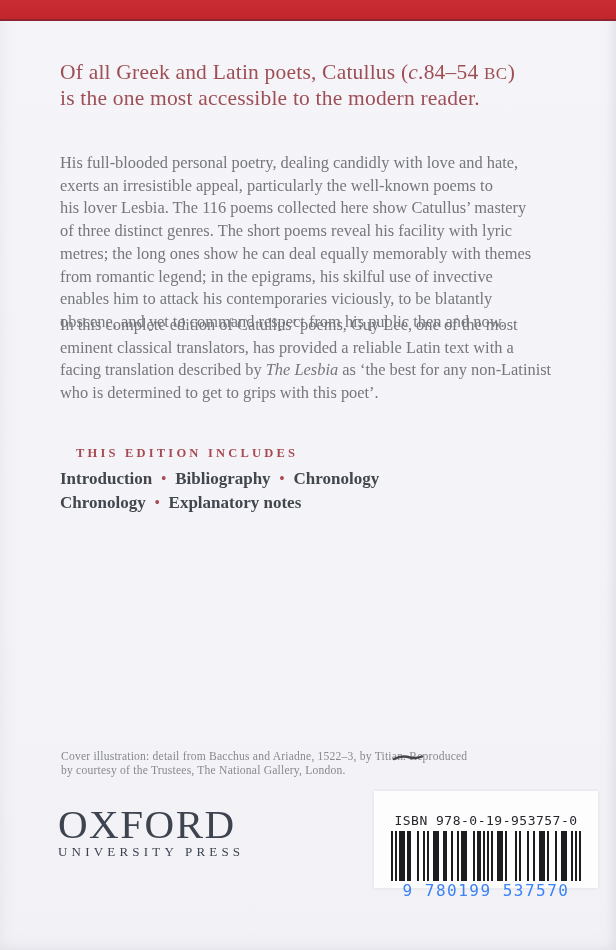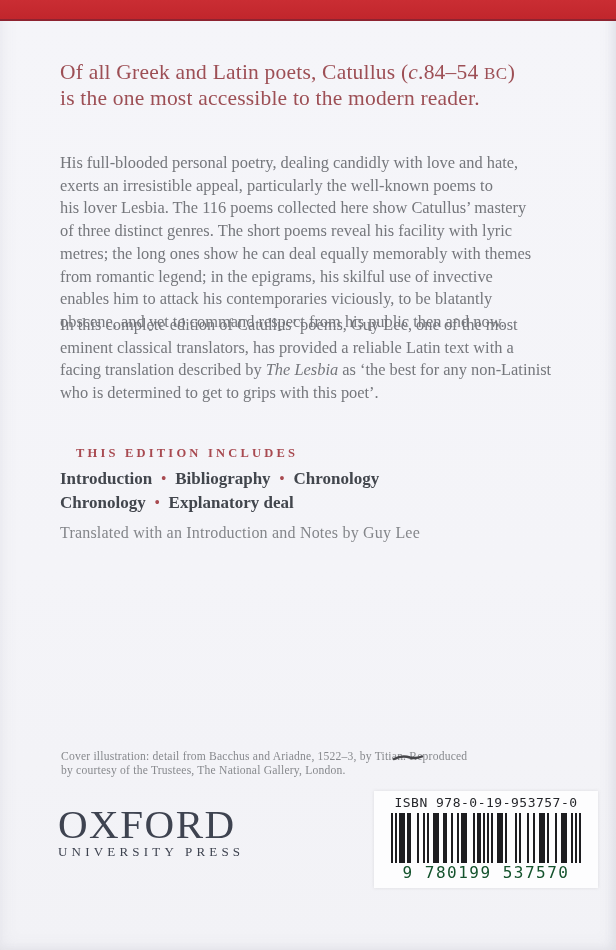--- a/index.html
+++ b/index.html
@@ -61,34 +61,34 @@
     font-size:41px;letter-spacing:1.5px;line-height:36px;
   }
   .oxford .press{
     font-size:13px;letter-spacing:4.2px;line-height:16px;margin-top:2px;
   }
   .barcode{
     position:absolute;left:374px;top:791px;width:224px;height:97px;
     background:#fdfdfe;box-shadow:0 0 3px rgba(150,150,160,0.25);
   }
   .isbn-label{
-    text-align:center;margin-top:4px;
+    text-align:center;margin-top:22px;
     font-family:"DejaVu Sans Mono","Liberation Mono",monospace;
     font-size:13px;letter-spacing:0.5px;color:#26272b;
   }
   .bars{
     display:flex;justify-content:flex-start;
     margin:3px auto 0 auto;width:190px;height:50px;
   }
   .module{width:2px;height:50px;}
   .module.ink{background:#1d1d20;}
   .barcode-digits{
     text-align:center;margin-top:0px;
     font-family:"DejaVu Sans Mono","Liberation Mono",monospace;
-    font-size:16px;letter-spacing:1.5px;color:#14532d;
+    font-size:16px;letter-spacing:1.5px;color:#3b82f6;
   }
   .url{
     position:absolute;left:60px;top:893px;
     font-size:15.5px;font-weight:bold;color:#3b3d41;letter-spacing:0.3px;
   }
 </style>
 </head>
 <body>
 
 <div class="cover">
@@ -109,24 +109,23 @@
 
   <p class="para p2 pre"><span>In this complete edition of Catullus’ poems, Guy Lee, one of the most
 eminent classical translators, has provided a reliable Latin text with a
 facing translation described by </span><span class="it">The Lesbia</span><span> as ‘the best for any non-Latinist
 who is determined to get to grips with this poet’.</span></p>
 
   <div class="includes-label">THIS EDITION INCLUDES</div>
 
   <div class="includes">
     <div class="row"><span>Introduction</span><span class="bullet">•</span><span>Bibliography</span><span class="bullet">•</span><span>Chronology</span></div>
-    <div class="row"><span>Chronology</span><span class="bullet">•</span><span>Explanatory deal</span></div>
+    <div class="row"><span>Chronology</span><span class="bullet">•</span><span>Explanatory notes</span></div>
   </div>
 
-  <div class="translated">Translated with an Introduction and Notes by Guy Lee</div>
 
   <div class="credit pre">Cover illustration: detail from Bacchus and Ariadne, 1522–3, by Titian. Reproduced
 by courtesy of the Trustees, The National Gallery, London.</div>
 
   <svg class="ink-mark" viewBox="0 0 32 13">
     <path d="M1,8 Q9,4 17,6.5 Q23,8 29,5.5" fill="none" stroke="#46464a" stroke-width="2.4" stroke-linecap="round"></path>
   </svg>
 
   <div class="oxford">
     <div class="word">OXFORD</div>

